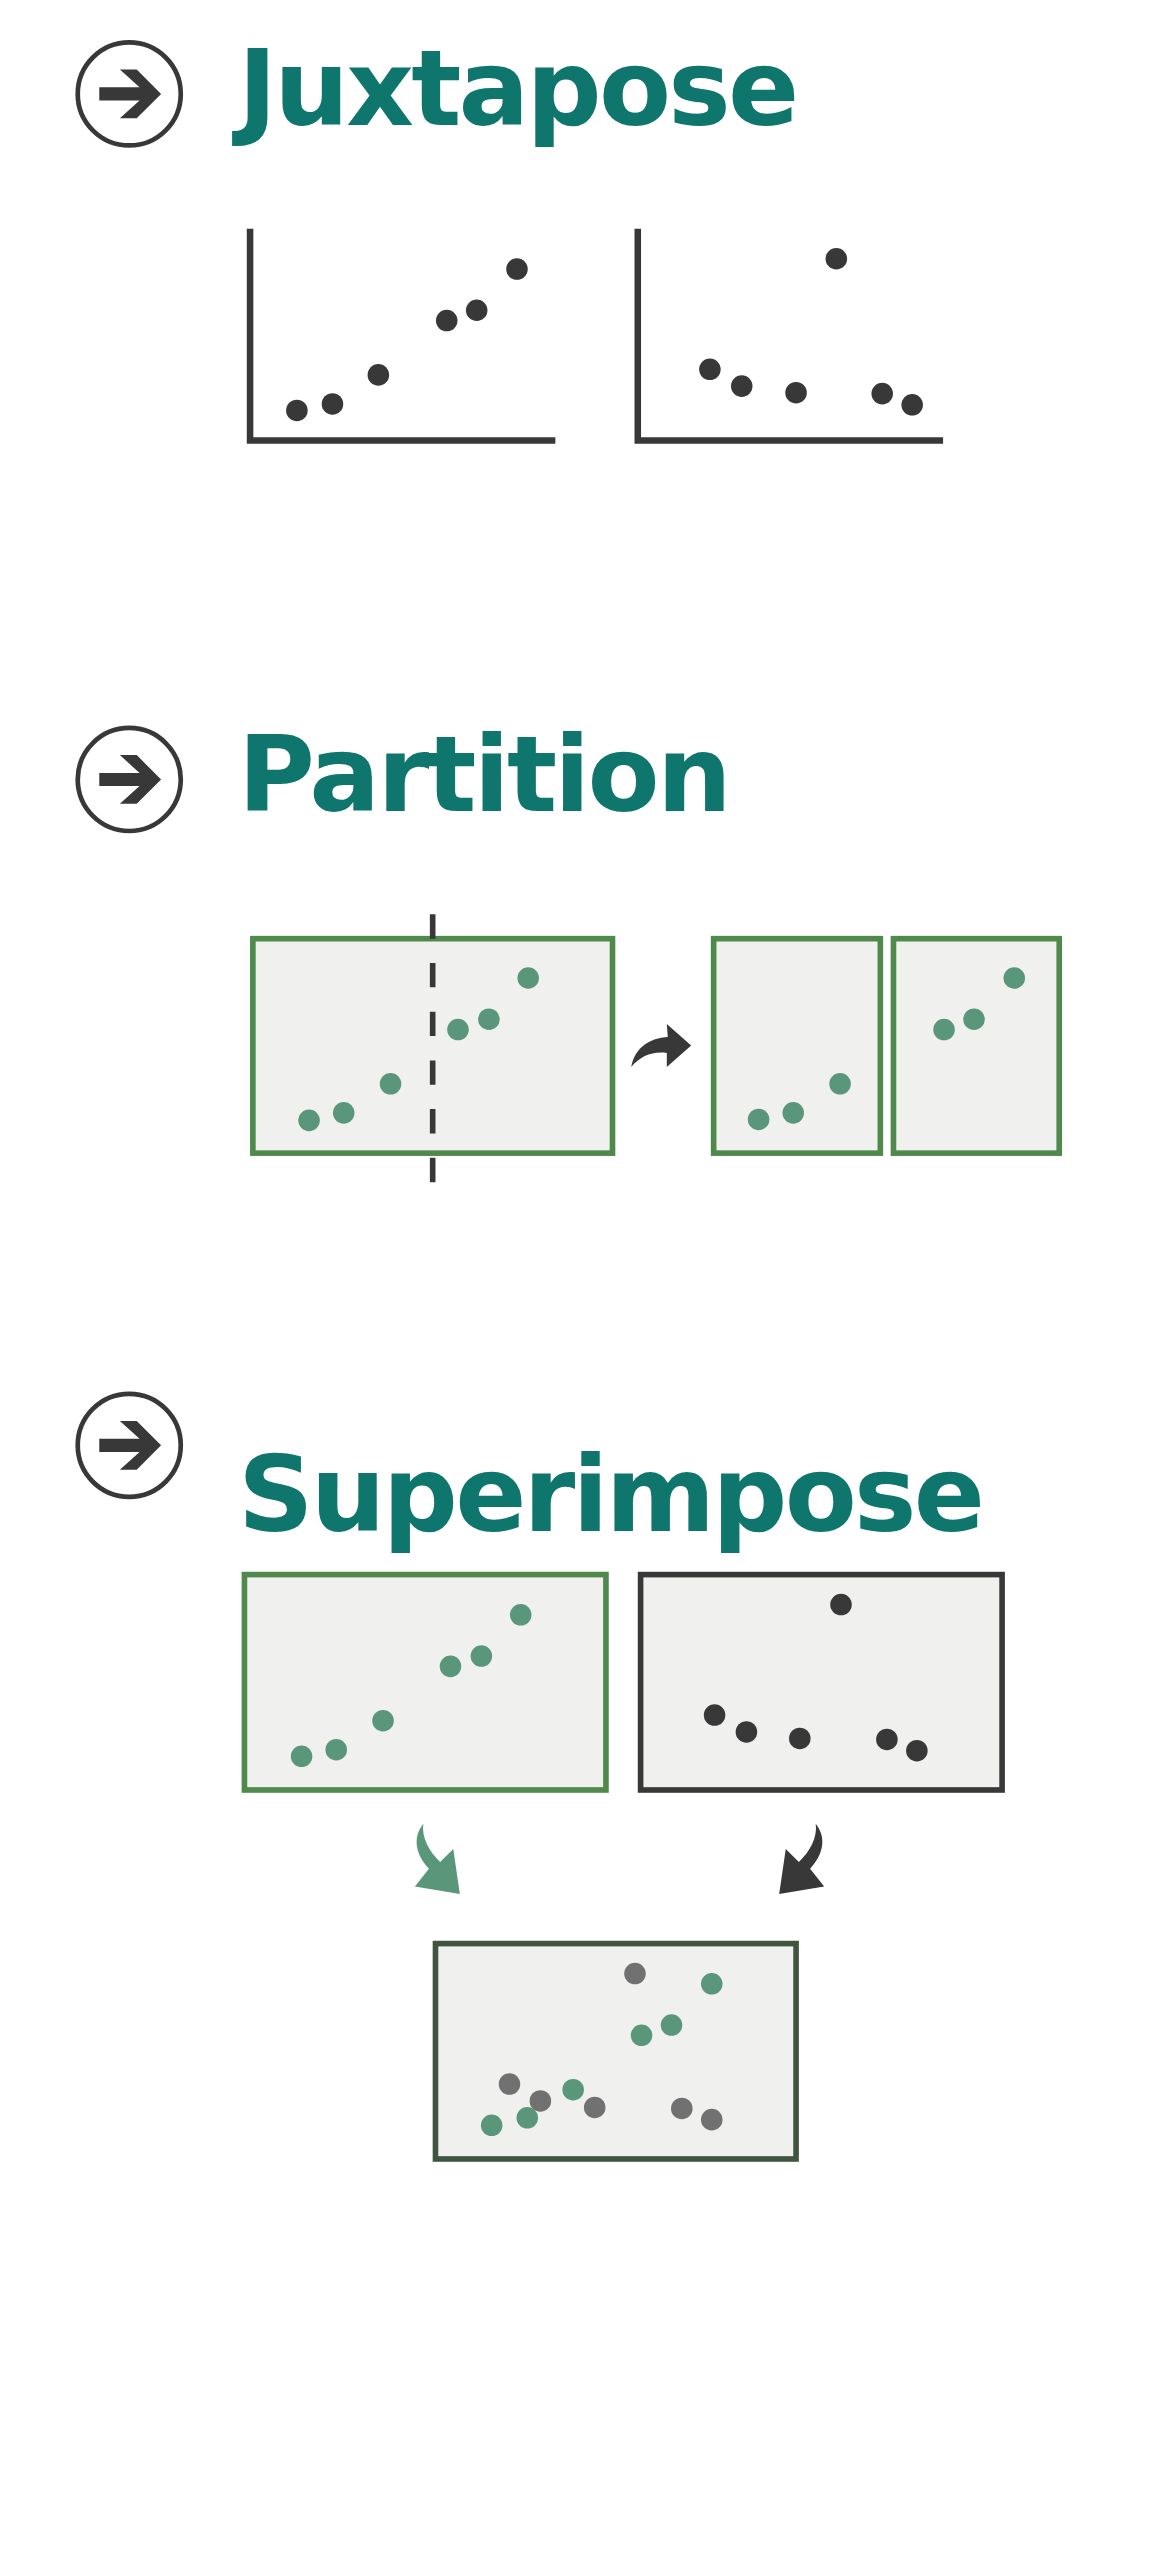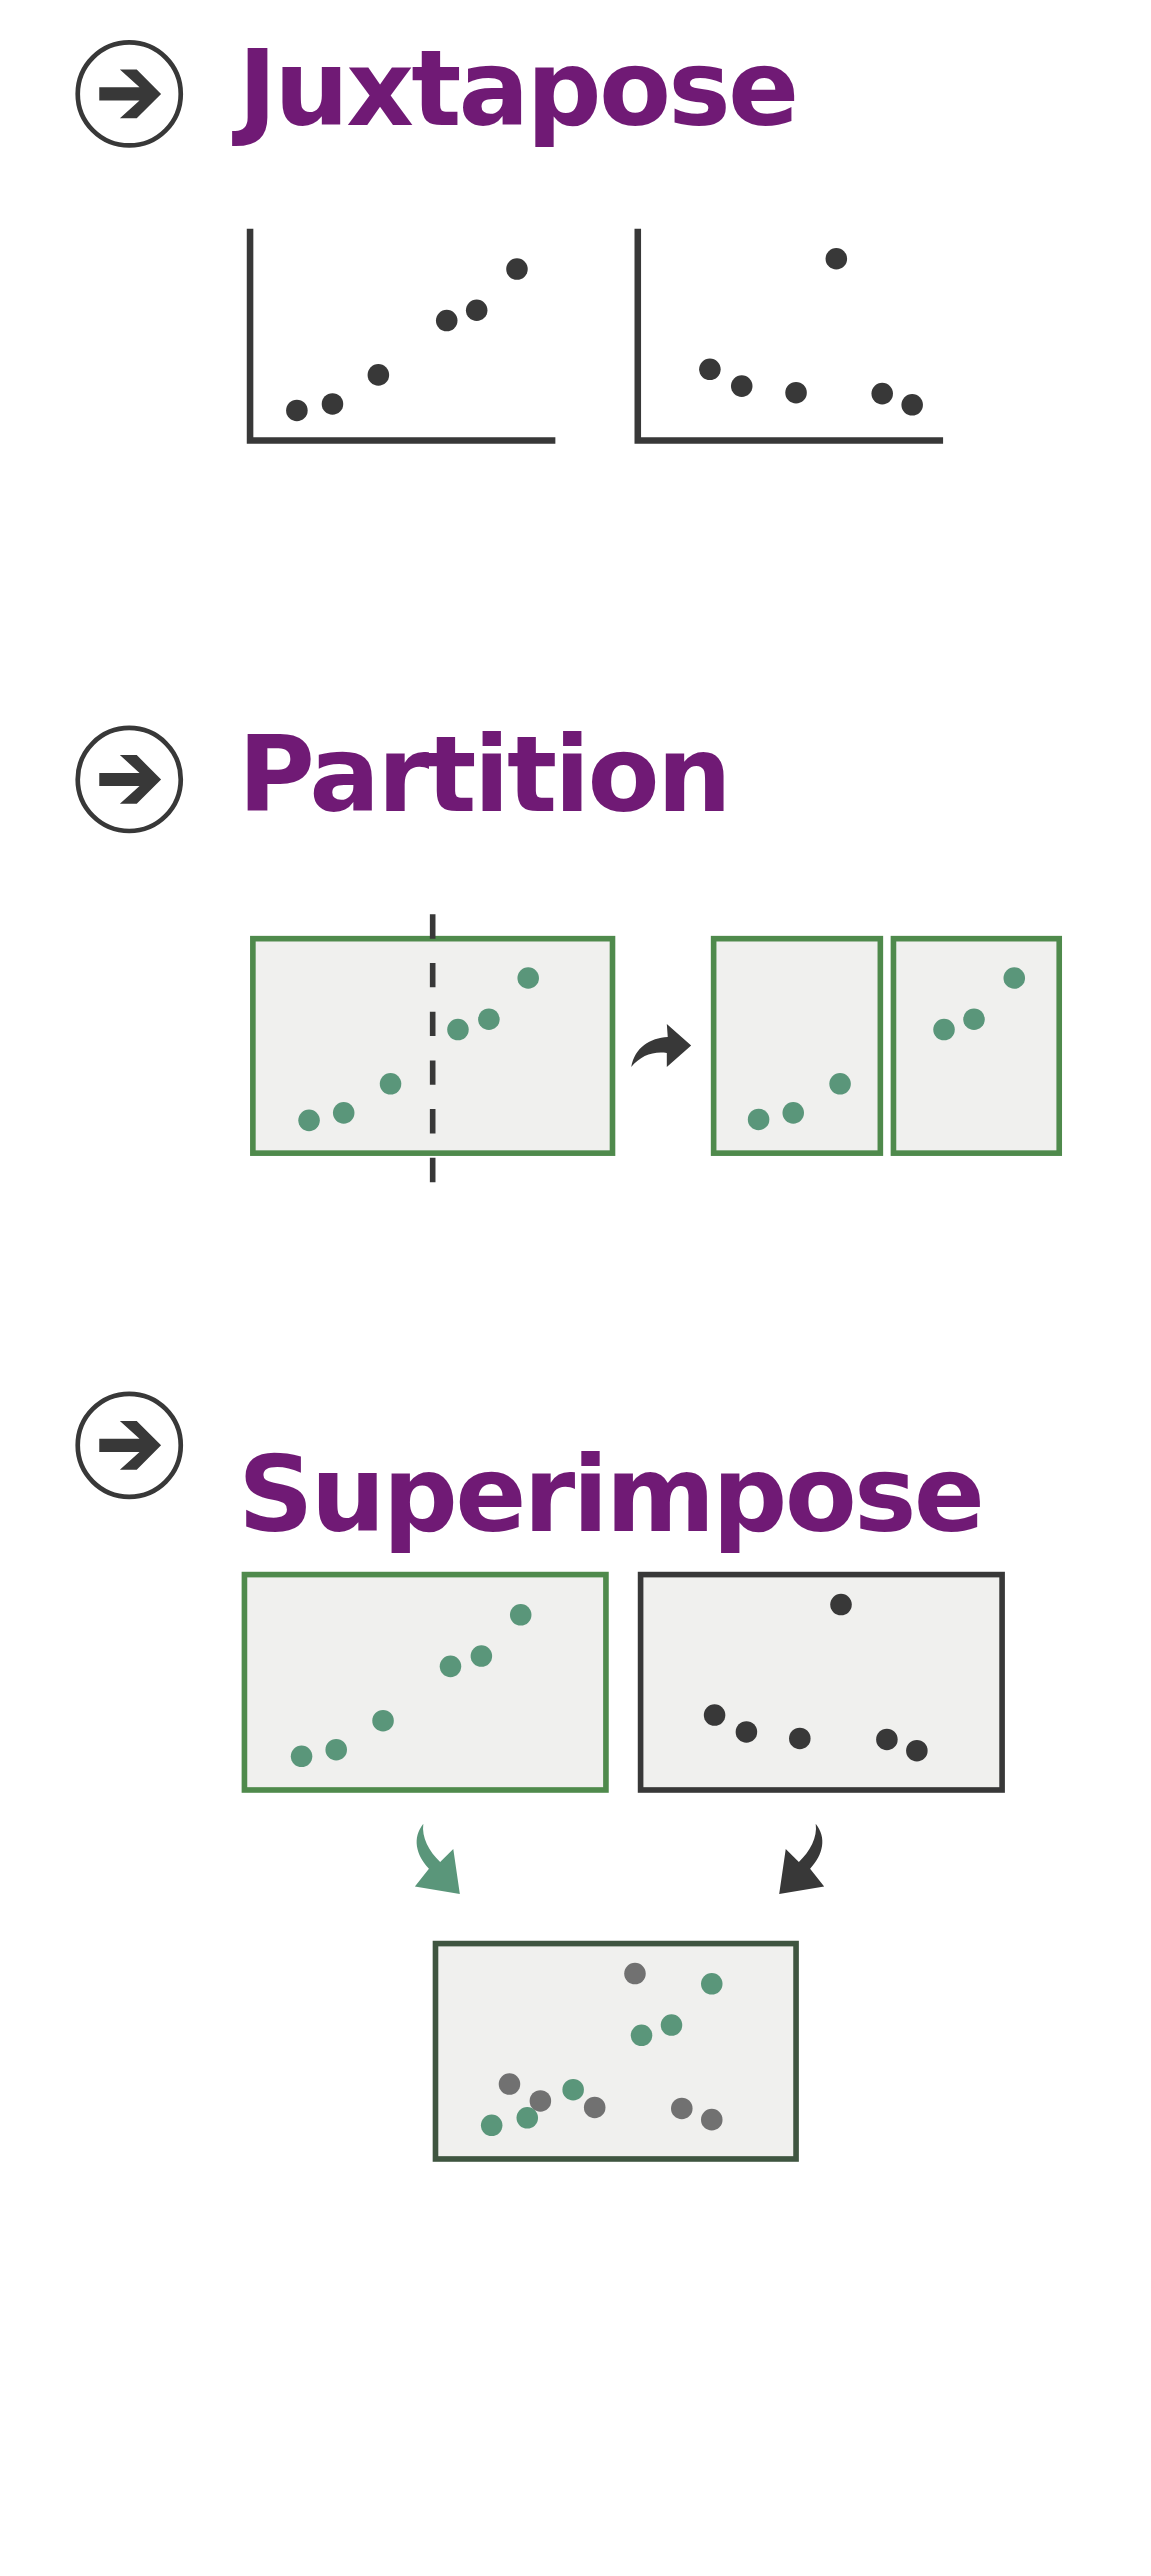--- a/index.html
+++ b/index.html
@@ -2,21 +2,21 @@
 <html style="font-size:15px"><head>
   <meta charset="utf-8">
   <style>
     html, body { margin: 0; padding: 0; background: #ffffff; }
     body { width: 1151px; height: 2576px; position: relative; overflow: hidden; }
     #canvas { position: absolute; left: 0; top: 0; width: 1151px; height: 2576px; }
     .section-title {
       position: absolute;
       font-family: "DejaVu Sans", sans-serif;
       font-weight: bold;
-      color: #701a75;
+      color: #0f766e;
       font-size: 105px;
       line-height: 1;
       white-space: nowrap;
       letter-spacing: -2.8px;
     }
   </style>
 </head>
 <body>
 
 <svg id="canvas" xmlns="http://www.w3.org/2000/svg" width="1151" height="2576" viewBox="0 0 1229 2750">

